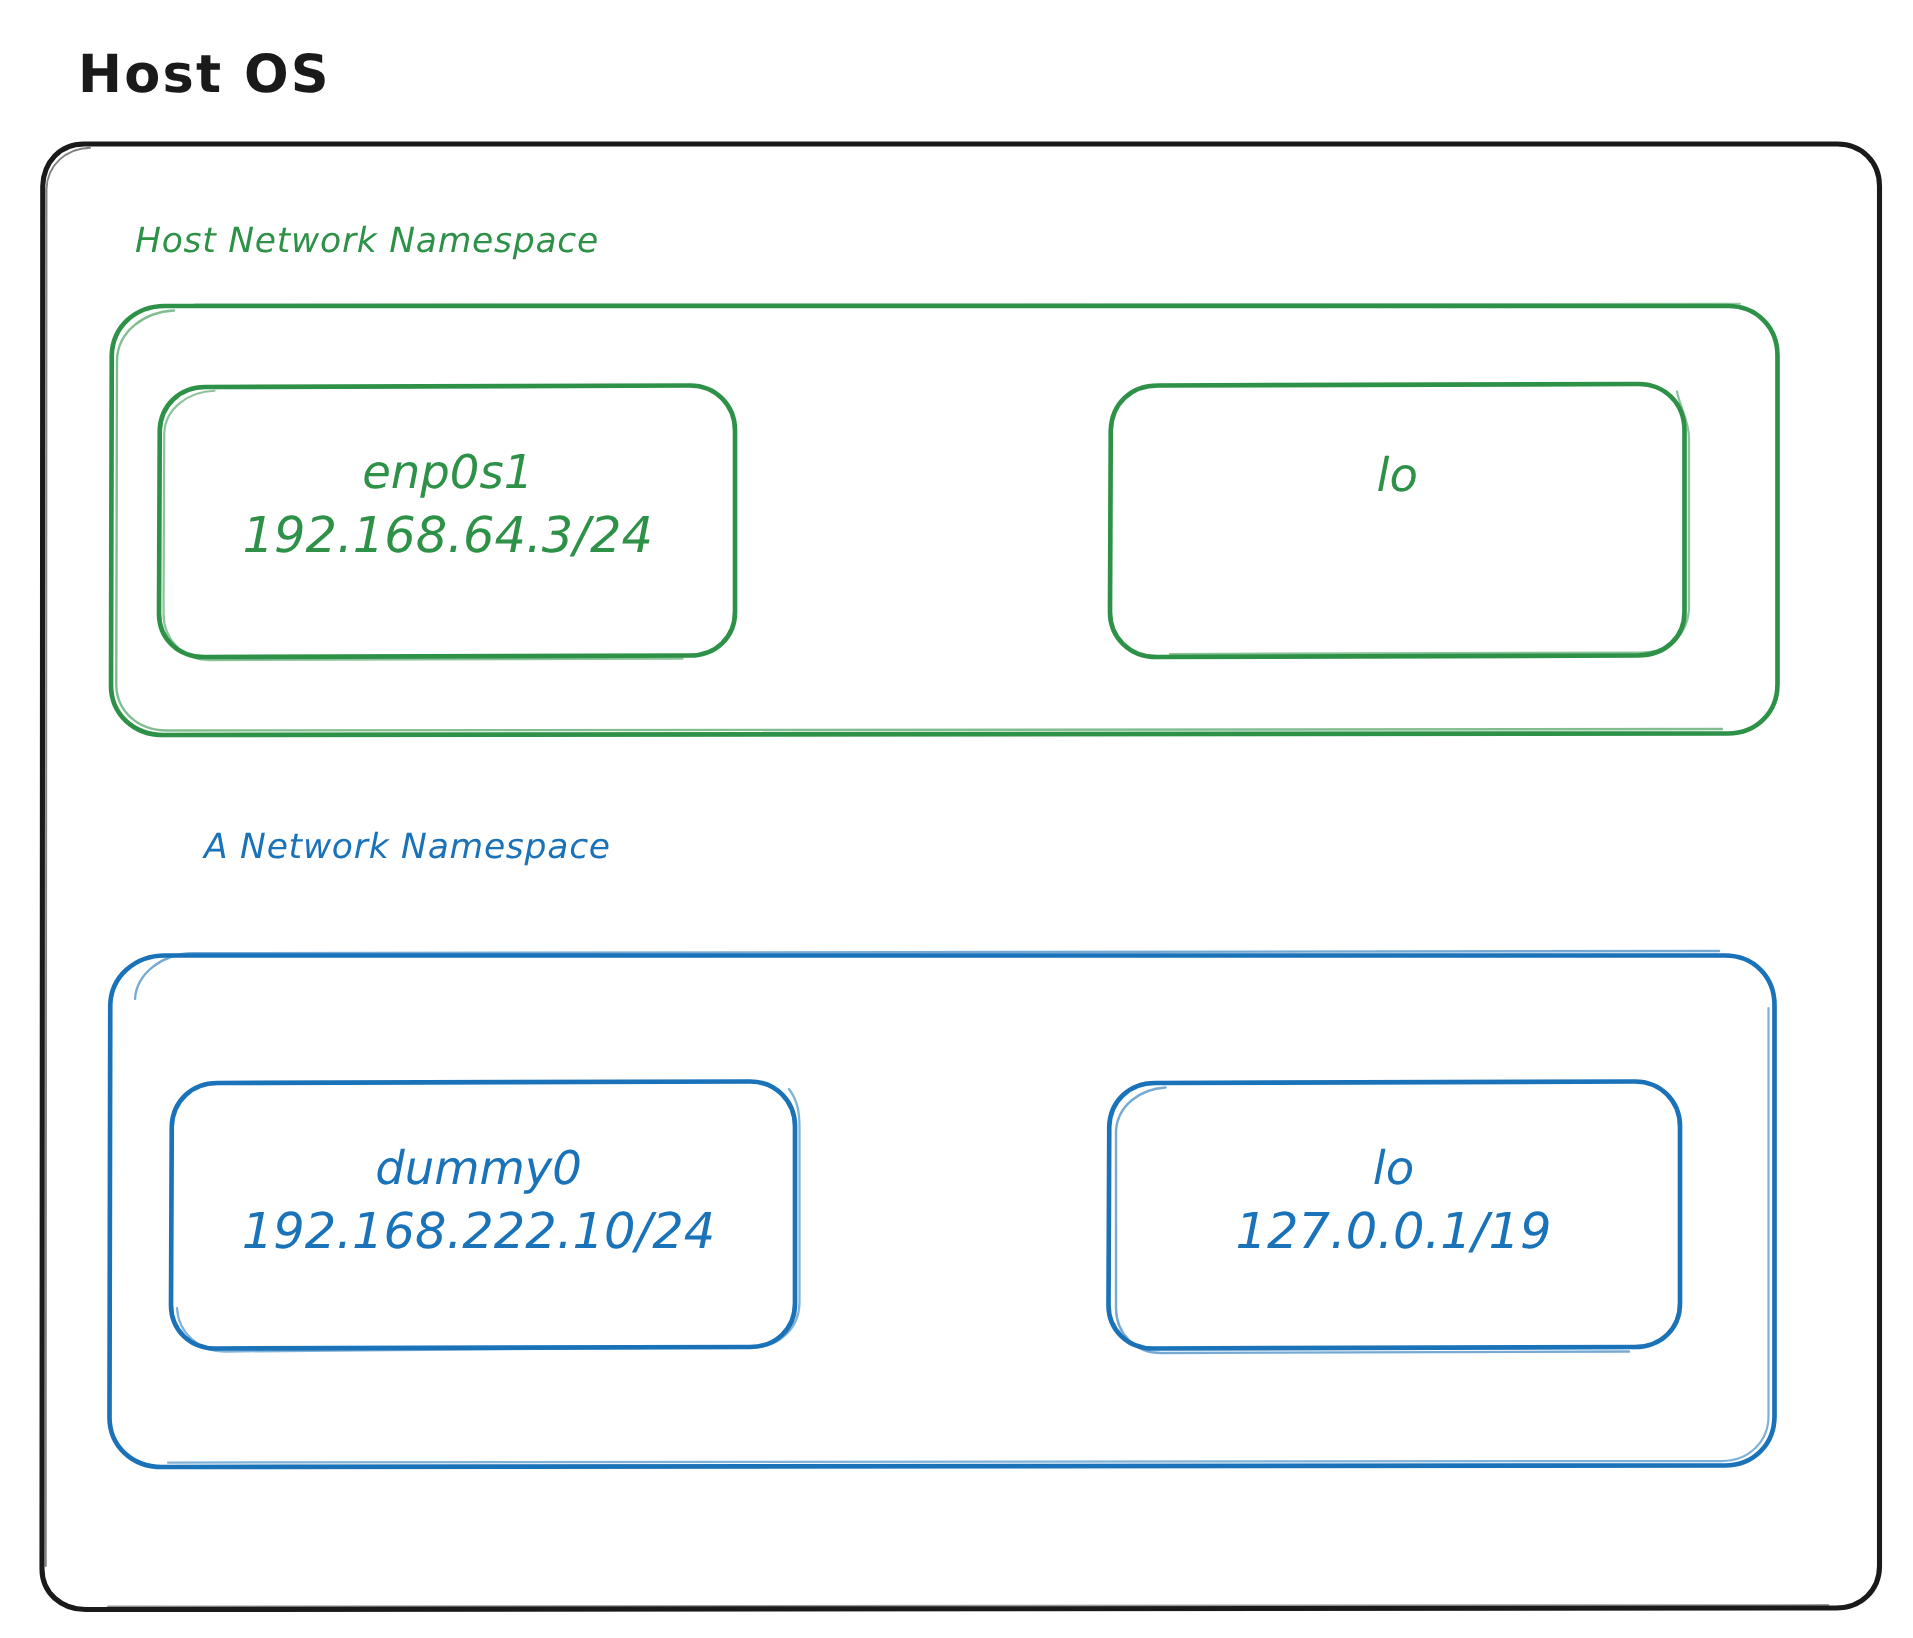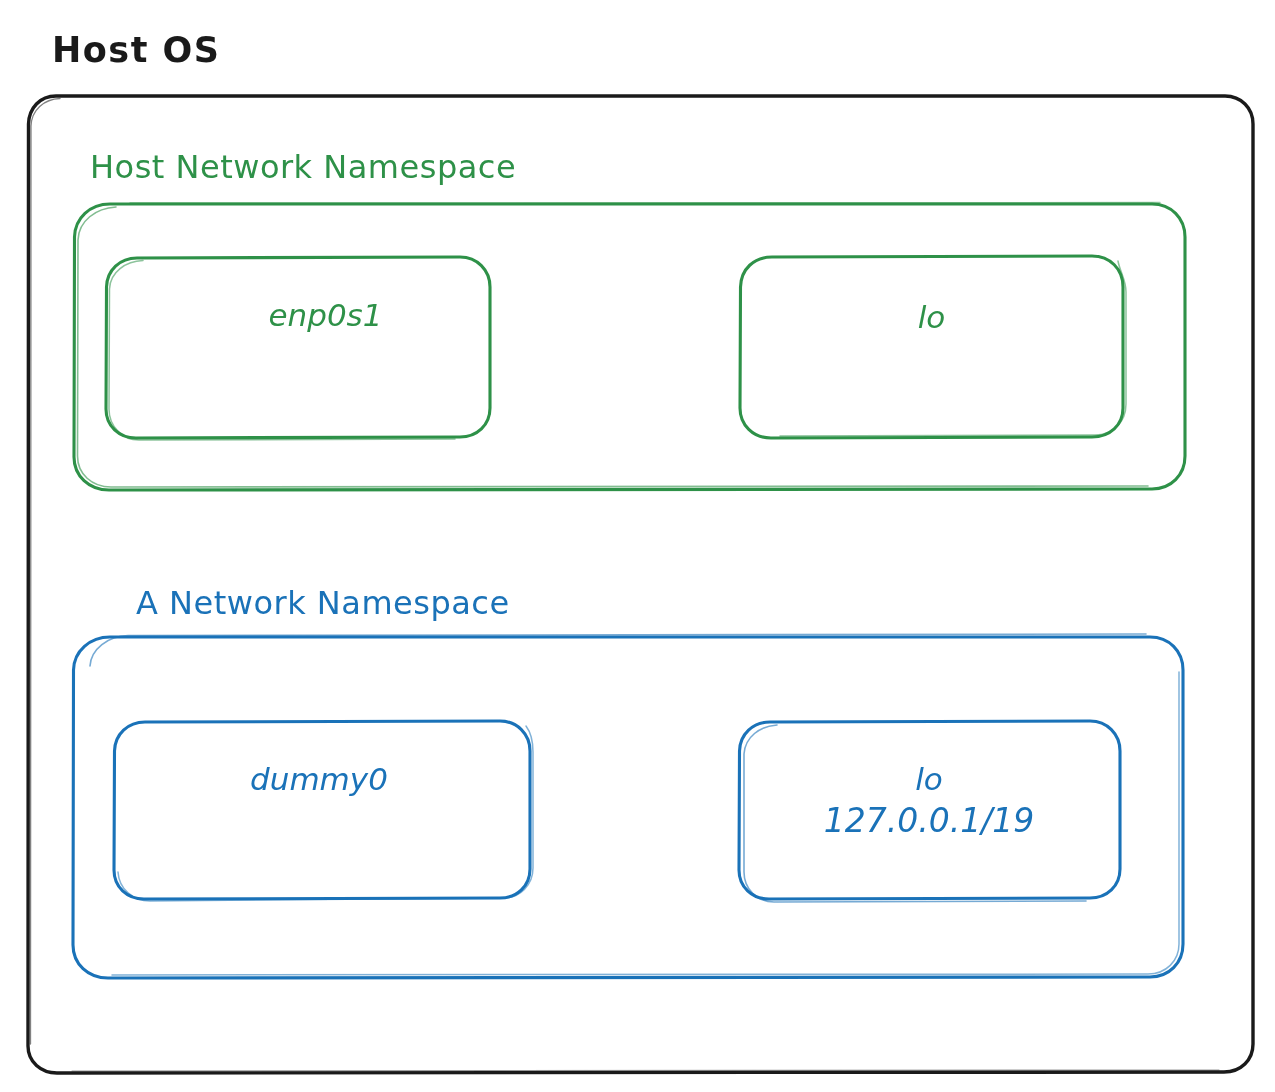--- a/index.html
+++ b/index.html
@@ -40,34 +40,35 @@
     left: 52px;
     top: 30px;
     font-size: 35px;
     font-weight: bold;
     letter-spacing: 1.5px;
     color: #1a1a1a;
     font-family: "DejaVu Sans", sans-serif;
   }
 
   .ns-title {
-    font-size: 32px;
+    font-size: 23px;
     letter-spacing: 0.5px;
+    font-style: italic;
     font-weight: normal;
   }
 
   #host-ns-title {
     left: 90px;
     top: 148px;
     color: #2e9148;
   }
 
   #a-ns-title {
     left: 136px;
-    top: 584px;
+    top: 552px;
     color: #1a72b8;
   }
 
   .iface-box-text {
     position: absolute;
     text-align: center;
     line-height: 1.28;
     font-style: italic;
     font-size: 31px;
   }
@@ -77,21 +78,21 @@
   }
   .iface-addr {
     display: block;
     font-size: 33px;
   }
 
   .green-text { color: #2e9148; }
   .blue-text  { color: #1a72b8; }
 
   
-  #iface-text-enp0s1 { left: 105px; top: 296px; width: 387px; padding-left: 27px; }
+  #iface-text-enp0s1 { left: 105px; top: 296px; width: 387px; }
   #iface-text-host-lo { left: 740px; top: 298px; width: 383px; }
   #iface-text-dummy0 { left: 105px; top: 760px; width: 428px; }
   #iface-text-ns-lo   { left: 738px; top: 760px; width: 382px; }
 </style>
 </head>
 <body>
 
 <svg id="canvas" viewBox="0 0 1275 1092" xmlns="http://www.w3.org/2000/svg">
 
   <g>
@@ -216,26 +217,28 @@
 </svg>
 
 <div class="label" id="host-os-title">Host OS</div>
 
 <div class="label ns-title" id="host-ns-title">Host Network Namespace</div>
 
 <div class="label ns-title" id="a-ns-title">A Network Namespace</div>
 
 <div class="iface-box-text green-text" id="iface-text-enp0s1">
   <span class="iface-name">enp0s1</span>
+  <span class="iface-addr">192.168.64.3/24</span>
 </div>
 
 <div class="iface-box-text green-text" id="iface-text-host-lo">
   <span class="iface-name">lo</span>
 </div>
 
 <div class="iface-box-text blue-text" id="iface-text-dummy0">
   <span class="iface-name">dummy0</span>
+  <span class="iface-addr">192.168.222.10/24</span>
 </div>
 
 <div class="iface-box-text blue-text" id="iface-text-ns-lo">
   <span class="iface-name">lo</span>
   <span class="iface-addr">127.0.0.1/19</span>
 </div>
 
 </body></html>

